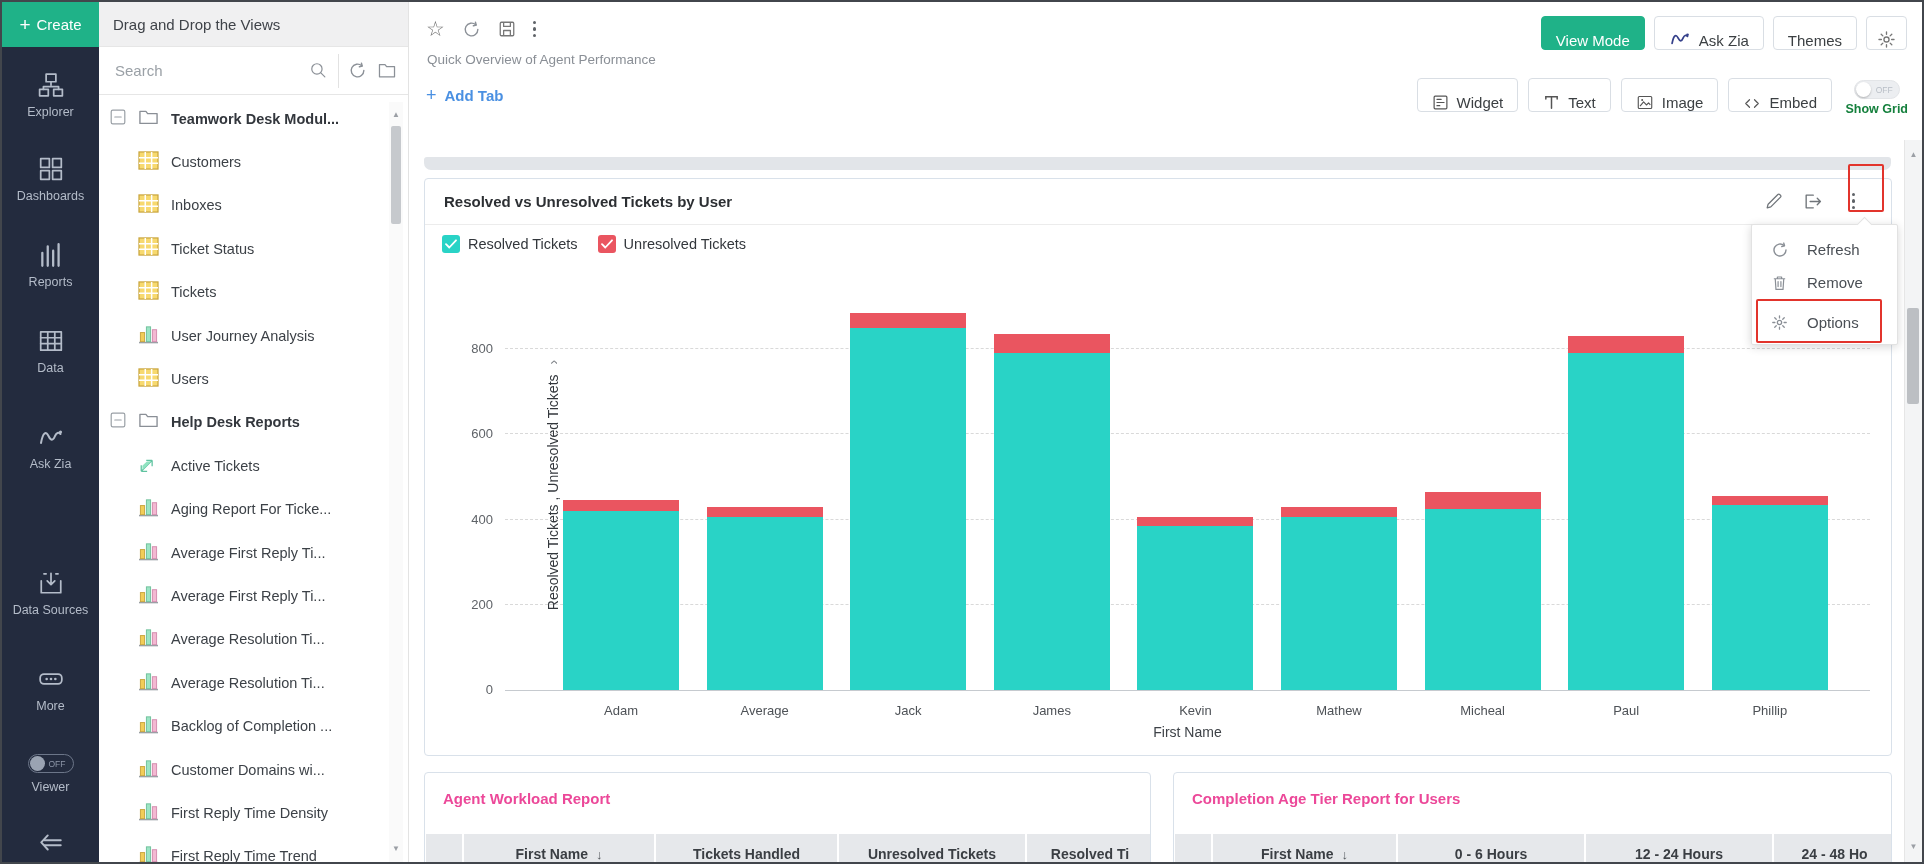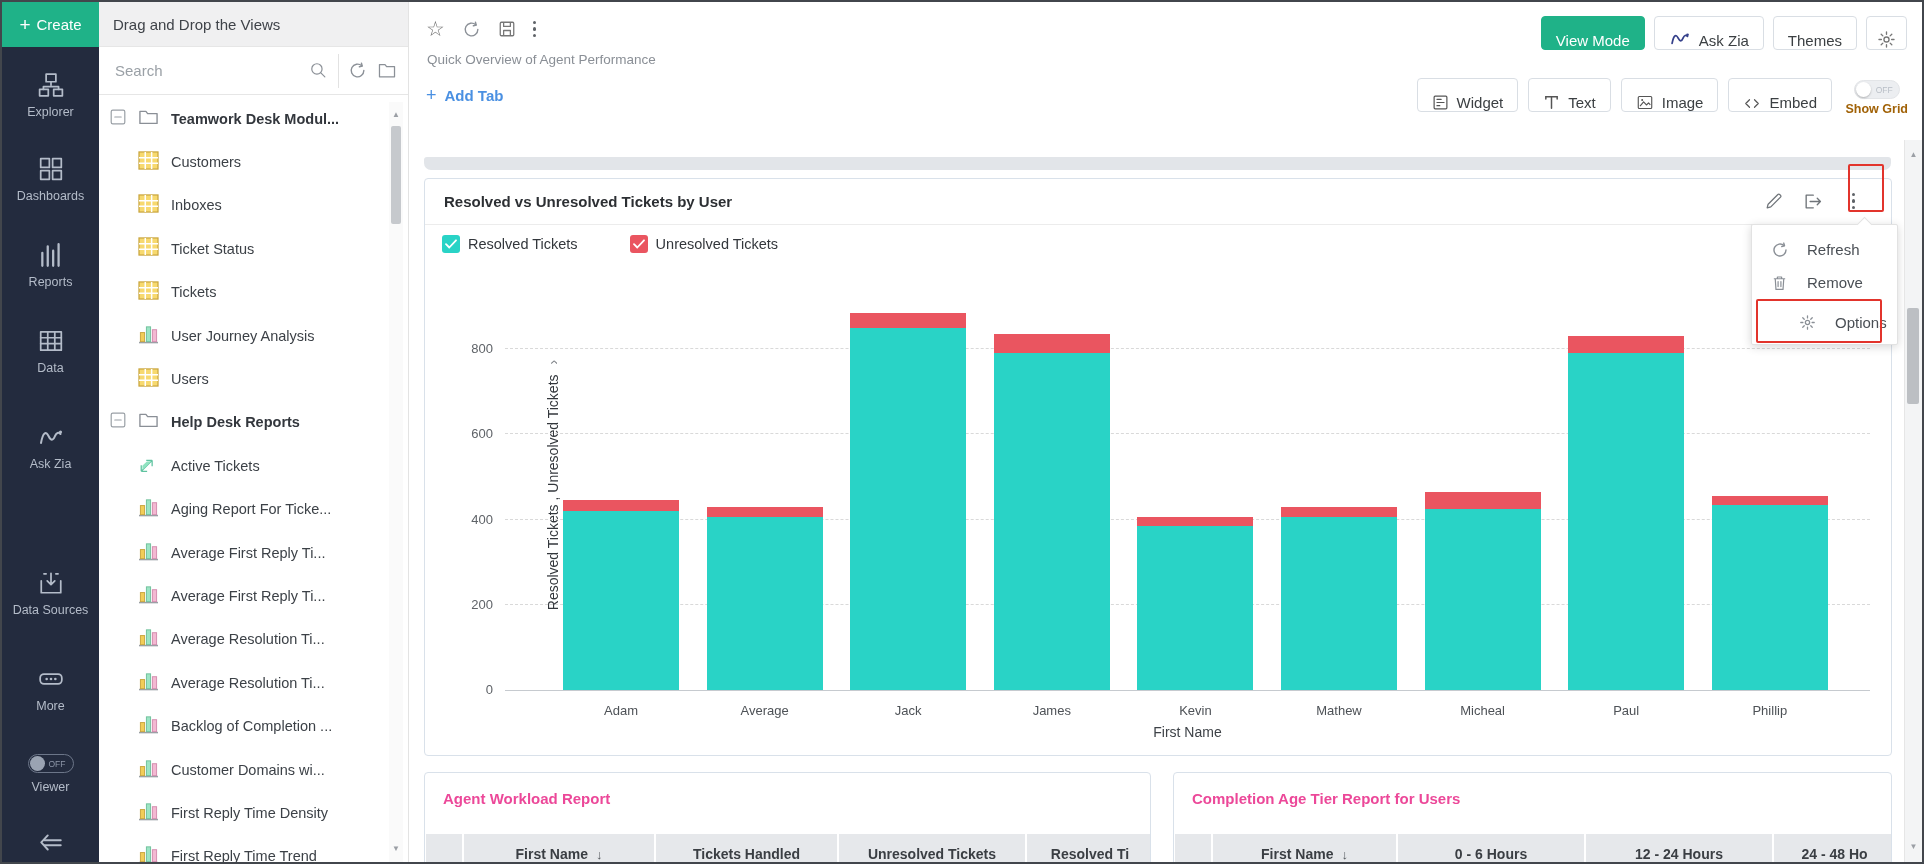--- a/index.html
+++ b/index.html
@@ -48,29 +48,29 @@
   .hdr-ico{color:#777;cursor:pointer;display:flex;align-items:center;}
   .topbtns{position:absolute;top:14px;right:15px;display:flex;gap:9px;align-items:center;}
   .btn{height:34px;border-radius:4px;border:1px solid #d9dee4;background:#fff;display:flex;align-items:flex-end;gap:8px;
     padding:0 14px;font-size:15px;color:#3c4043;cursor:pointer;font-family:"Liberation Sans",sans-serif;}
   .btn-green{background:#1fb288;border-color:#1fb288;color:#fff;font-size:15px;}
   .btn-icon-only{padding:0 10px;}
   .second-row{position:absolute;left:0;top:76px;width:100%;height:34px;}
   .add-tab{position:absolute;left:16px;top:0;height:34px;display:flex;align-items:center;gap:8px;color:#4a90e2;font-size:15px;cursor:pointer;}
   .toolbar{position:absolute;right:90px;top:0;display:flex;gap:10px;}
   .showgrid{position:absolute;right:14px;top:2px;display:flex;flex-direction:column;align-items:center;cursor:pointer;}
-  .showgrid .sg-label{font-size:12.5px;font-weight:bold;color:#a16207;margin-top:3px;}
+  .showgrid .sg-label{font-size:12.5px;font-weight:bold;color:#15803d;margin-top:3px;}
 
   
   .sliver{position:absolute;left:14px;top:155px;width:1467px;height:13px;background:#e2e5e9;border-radius:3px 3px 7px 7px;}
   .chart-card{position:absolute;left:14px;top:176px;width:1468px;height:578px;background:#fff;border:1px solid #d9e1ea;border-radius:4px;}
   .card-hdr{position:absolute;left:0;top:0;width:100%;height:46px;border-bottom:1px solid #ececec;display:flex;align-items:center;}
   .card-title{margin-left:19px;font-size:15px;font-weight:bold;color:#2c2f33;}
   .card-icons{position:absolute;right:26px;top:6px;display:flex;gap:19px;align-items:center;height:32px;}
-  .legend{position:absolute;left:17px;top:56px;display:flex;gap:52px;align-items:center;}
+  .legend{position:absolute;left:17px;top:56px;display:flex;gap:20px;align-items:center;}
   .legend-item{display:flex;align-items:center;gap:8px;}
   .legend-box{width:18px;height:18px;border-radius:3px;display:flex;align-items:center;justify-content:center;cursor:pointer;}
   .legend-lbl{font-size:14.5px;color:#33373c;}
   .plot{position:absolute;left:80px;top:130px;width:1365px;height:382px;border-bottom:1px solid #c6cacf;}
   .gridline{position:absolute;left:0;width:100%;border-top:1px dashed #d9d9d9;height:0;}
   .ytick{position:absolute;width:52px;text-align:right;font-size:13px;color:#5f6368;}
   .bar{position:absolute;bottom:0;display:flex;flex-direction:column-reverse;}
   .bar-seg{width:100%;}
   .xtick{position:absolute;width:130px;text-align:center;font-size:13px;color:#4e5257;}
   .xlabel{position:absolute;text-align:center;font-size:14px;color:#3e4247;}
@@ -605,21 +605,21 @@
           </div>
           <div class="menu-item" style="top: 41px;">
             <span class="mi-icon">
               <svg width="17" height="18" viewBox="0 0 24 24" fill="none" xmlns="http://www.w3.org/2000/svg">
                 <path d="M4 6h16M9 6V3.5h6V6M6 6l1 15h10l1-15" stroke="#8a8f96" stroke-width="1.7" stroke-linejoin="round"></path>
                 <path d="M10 10v7M14 10v7" stroke="#8a8f96" stroke-width="1.7" stroke-linecap="round"></path>
               </svg>
             </span>
                    <span class="mi-label">Remove</span>
           </div>
-          <div class="menu-item" style="top: 81px; margin-left: 28px;">
+          <div class="menu-item" style="top: 81px;">
             <span class="mi-icon">
               <svg width="17" height="17" viewBox="0 0 24 24" fill="none" xmlns="http://www.w3.org/2000/svg">
                 <circle cx="12" cy="12" r="3" stroke="#8a8f96" stroke-width="1.8"></circle>
                 <path d="M12 2.5v3M12 18.5v3M2.5 12h3M18.5 12h3M5.3 5.3l2.1 2.1M16.6 16.6l2.1 2.1M18.7 5.3l-2.1 2.1M7.4 16.6l-2.1 2.1" stroke="#8a8f96" stroke-width="1.8" stroke-linecap="round"></path>
               </svg>
             </span>
                    <span class="mi-label">Options</span>
           </div>
         </div>
       <div class="red-box" style="left:4px;top:74px;width:126px;height:44px;border-radius:2px;"></div>

